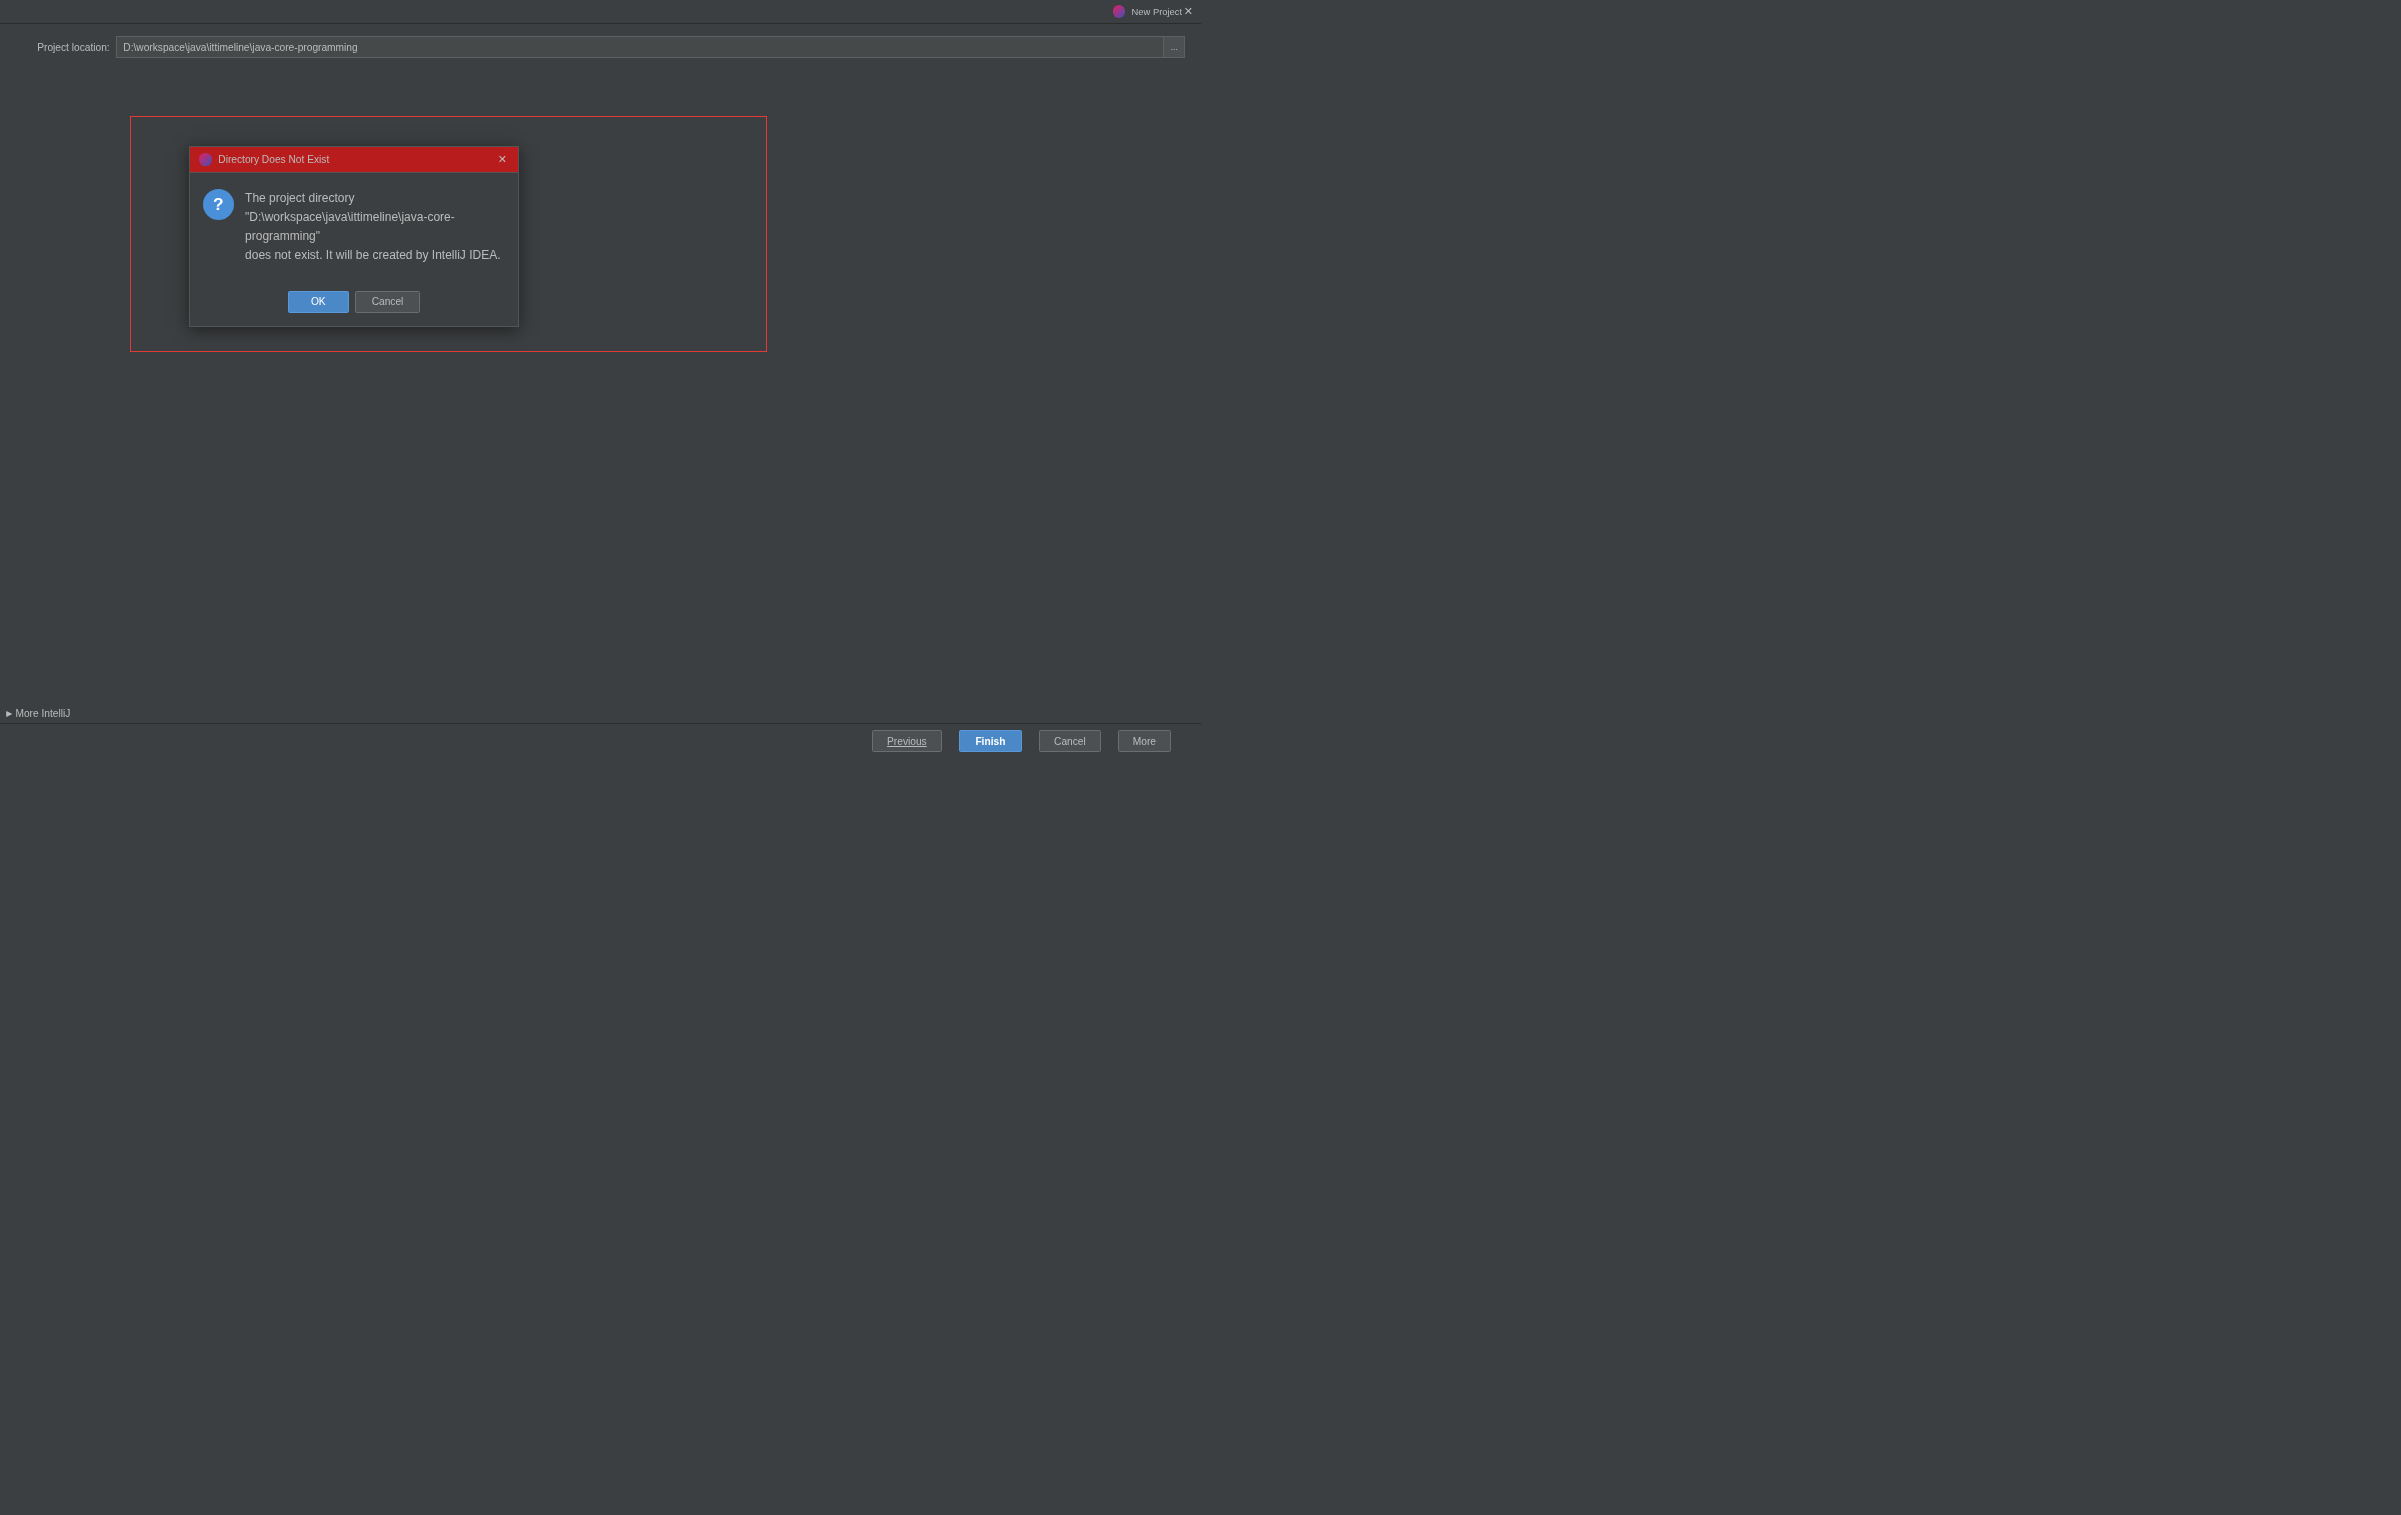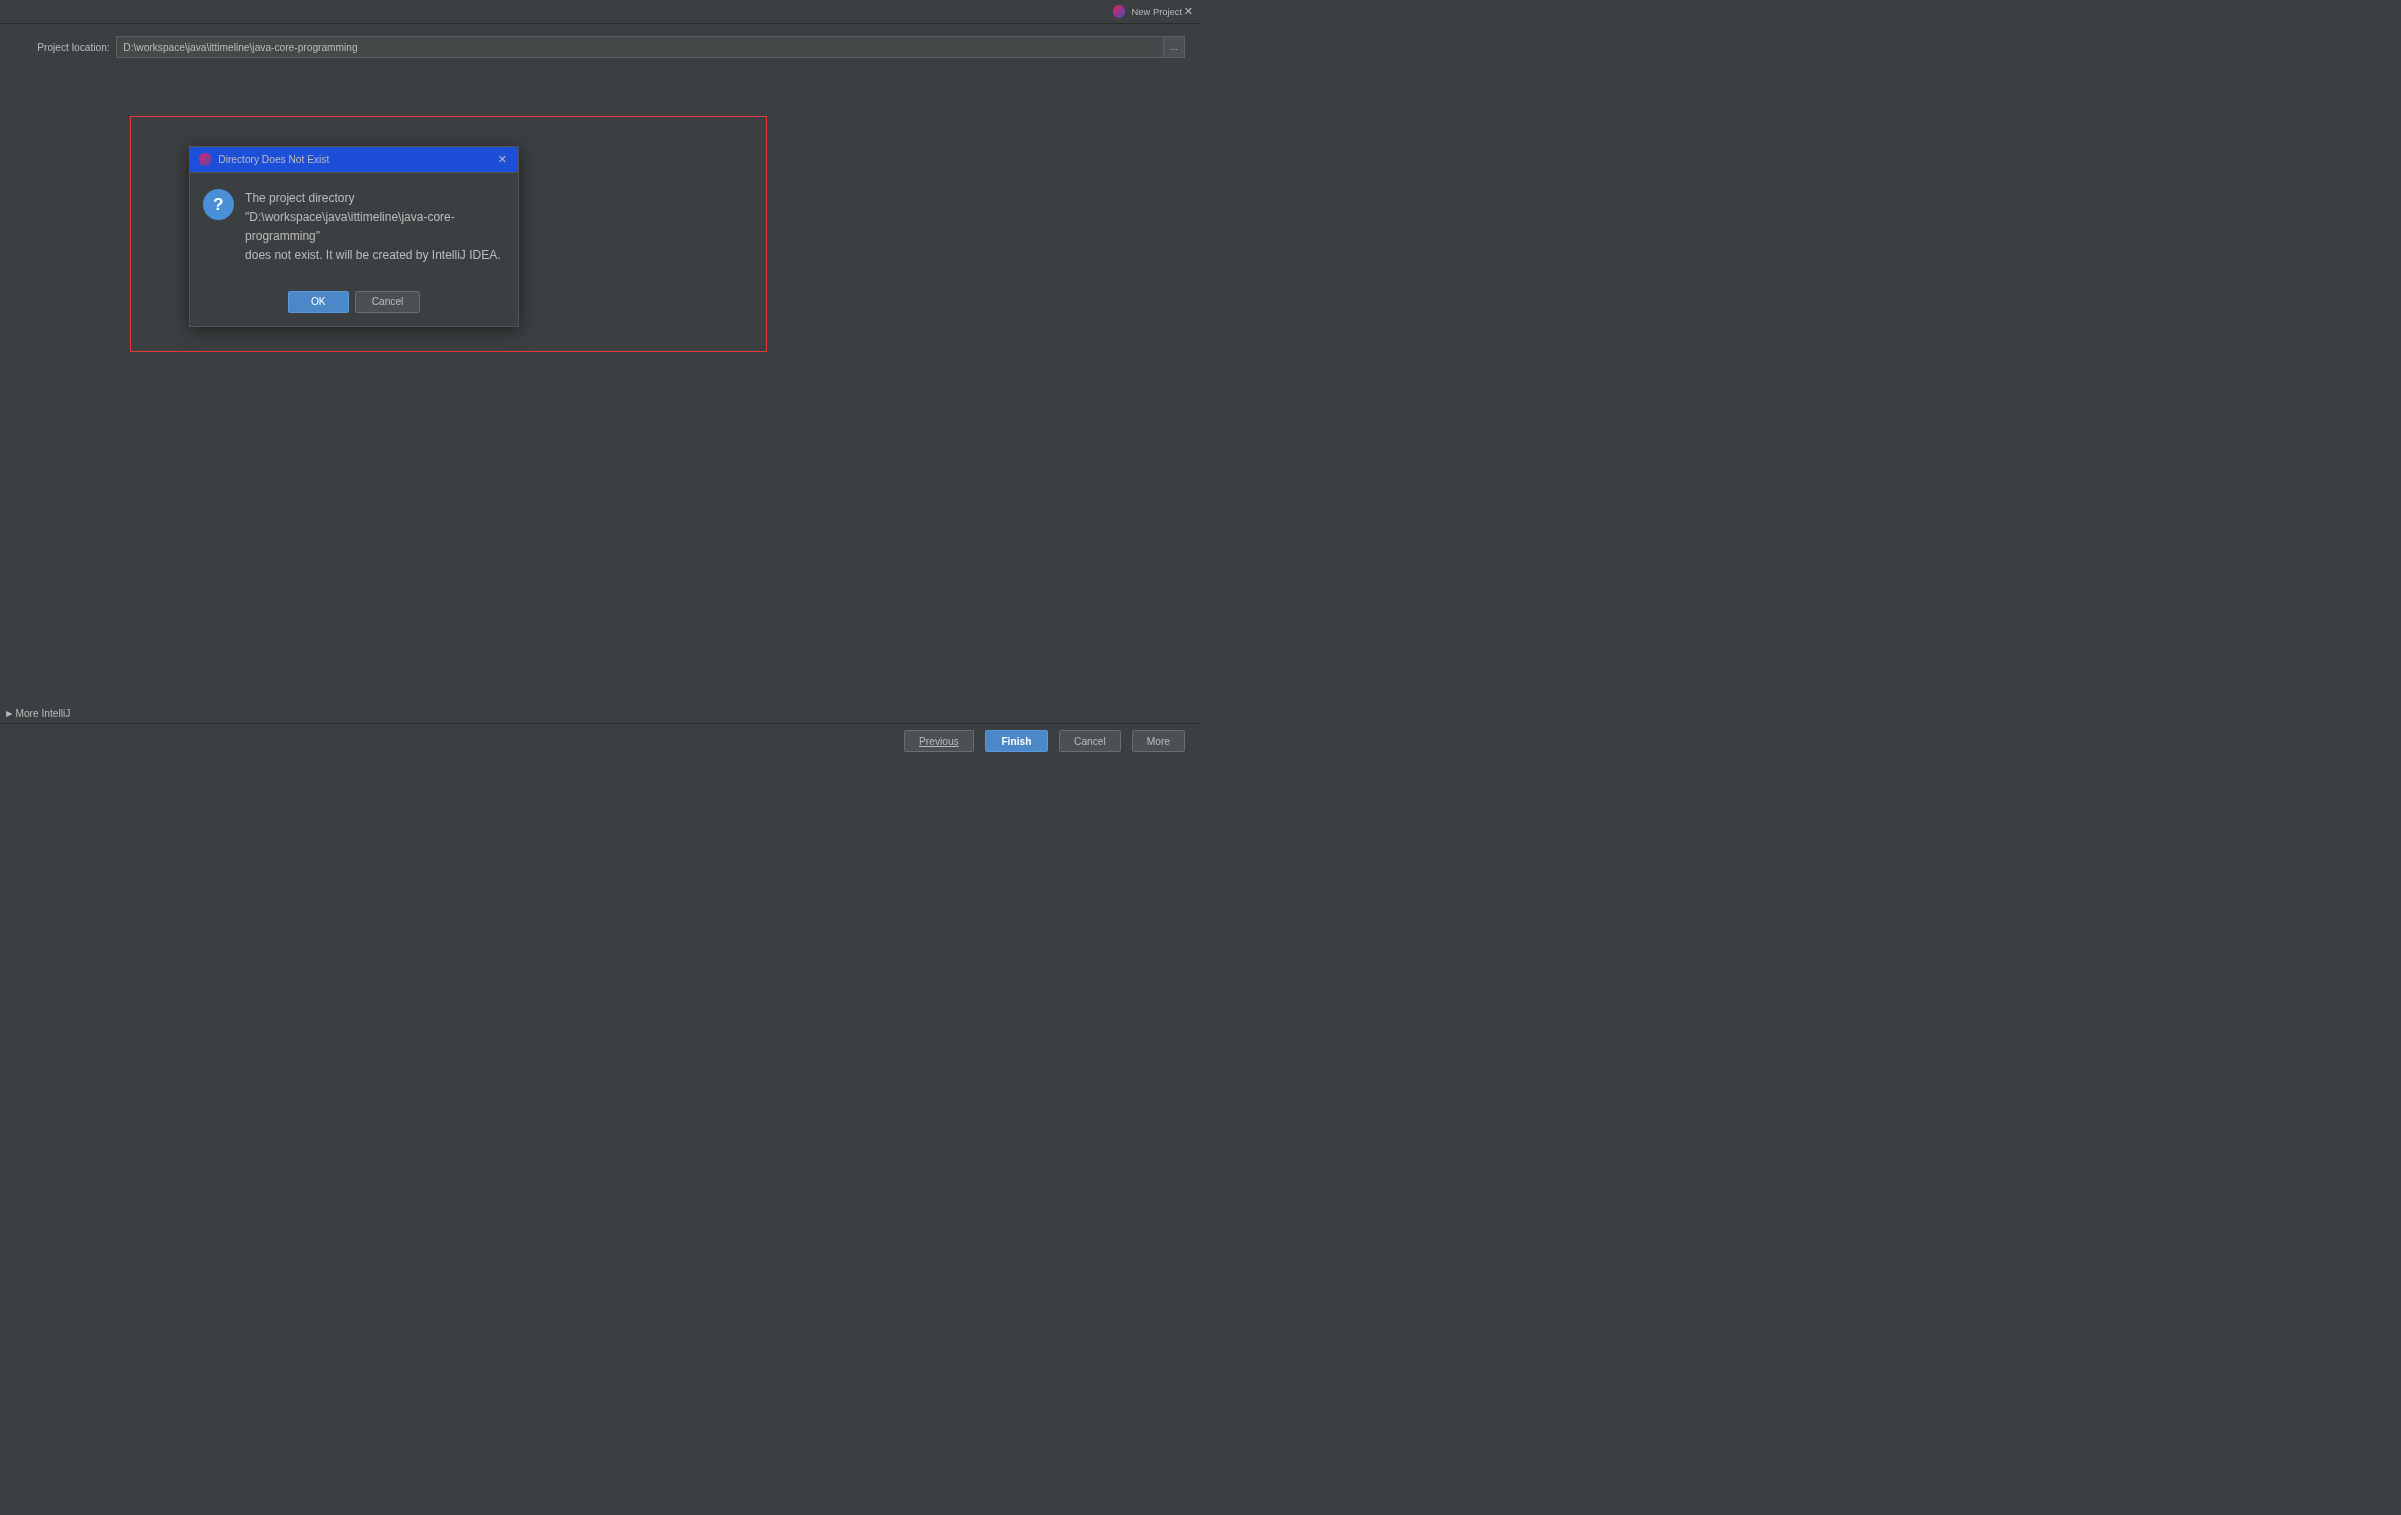--- a/index.html
+++ b/index.html
@@ -137,21 +137,21 @@
       position: absolute;
       top: 146px;
       left: 189px;
     }
 
     .dialog-titlebar {
       display: flex;
       align-items: center;
       justify-content: space-between;
       padding: 6.3px 9.4px;
-      background-color: #1d4ed8;
+      background-color: #b91c1c;
       border-bottom: 0.8px solid #555555;
     }
 
     .dialog-titlebar-left {
       display: flex;
       align-items: center;
       gap: 6.3px;
     }
 
     .dialog-logo {
@@ -254,22 +254,22 @@
       position: absolute;
       bottom: 0;
       left: 0;
       right: 0;
       height: 35px;
       background-color: #3c3f41;
       border-top: 0.8px solid #2b2b2b;
       display: flex;
       align-items: center;
       justify-content: flex-end;
-      padding: 0 16px;
-      gap: 11px;
+      padding: 0 30px;
+      gap: 17px;
     }
 
     .btn-previous {
       padding: 4.7px 14px;
       background-color: #4c5052;
       border: 0.8px solid #6a6e70;
       color: #bbbbbb;
       font-size: 10.2px;
       cursor: pointer;
       border-radius: 1.6px;

